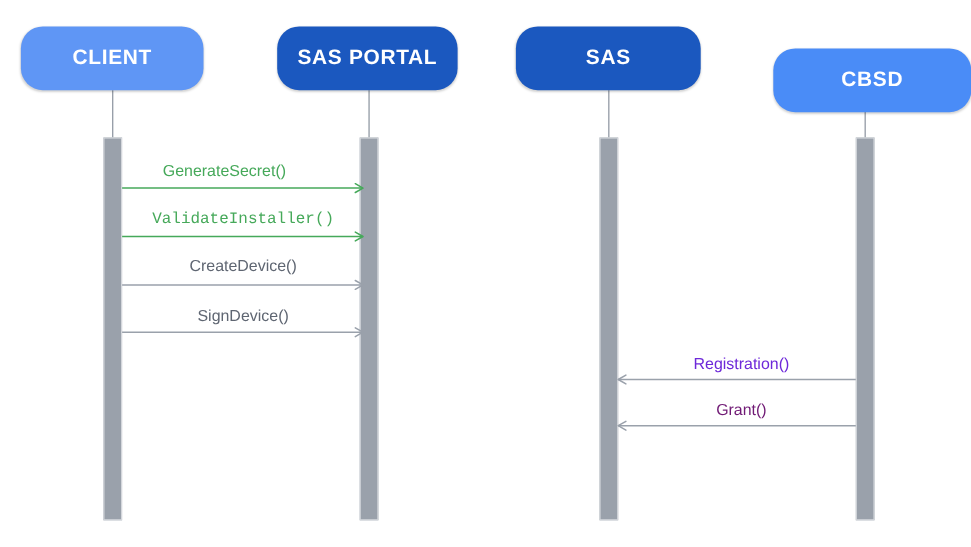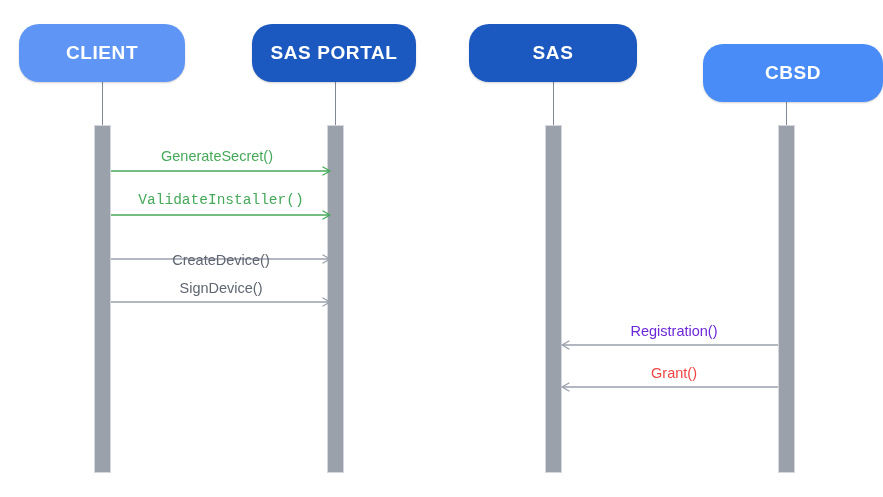--- a/index.html
+++ b/index.html
@@ -81,39 +81,39 @@
     </div>
     <div class="lifeline-thin" style="left: 786px; top: 82px; height: 43px; background: rgb(127, 136, 148);"></div>
     <div class="activation-bar" style="left: 778px; top: 125px; width: 17px; height: 348px; background: rgb(154, 161, 171); border-color: rgb(212, 215, 220);"></div>
     <div class="actor-box" style="left: 703px; top: 24px; width: 180px; height: 58px; background: rgb(74, 140, 247); margin-top: 20px;">
       <span class="actor-label" style="color: rgb(255, 255, 255);">CBSD</span>
     </div>
     <svg class="msg-arrow" width="219" height="14" viewBox="0 0 219 14" style="left: 111px; top: 164px;">
       <line x1="0" y1="7" x2="219" y2="7" stroke="#46a95a" stroke-width="1.4"></line>
       <path d="M 212 3 L 219 7 L 212 11" fill="none" stroke="#46a95a" stroke-width="1.4" stroke-linecap="round" stroke-linejoin="round"></path>
     </svg>
-    <div class="msg-label green" style="left: 217px; top: 148px; color: rgb(70, 169, 90);">GenerateSecret()</div>
+    <div class="msg-label green" style="left: 204px; top: 148px; color: rgb(70, 169, 90);">GenerateSecret()</div>
     <svg class="msg-arrow" width="219" height="14" viewBox="0 0 219 14" style="left: 111px; top: 208px;">
       <line x1="0" y1="7" x2="219" y2="7" stroke="#46a95a" stroke-width="1.4"></line>
       <path d="M 212 3 L 219 7 L 212 11" fill="none" stroke="#46a95a" stroke-width="1.4" stroke-linecap="round" stroke-linejoin="round"></path>
     </svg>
     <div class="msg-label green" style="left: 221px; top: 192px; color: rgb(70, 169, 90); font-family: Liberation Mono, monospace;">ValidateInstaller()</div>
     <svg class="msg-arrow" width="219" height="14" viewBox="0 0 219 14" style="left: 111px; top: 252px;">
       <line x1="0" y1="7" x2="219" y2="7" stroke="#9aa1ab" stroke-width="1.4"></line>
       <path d="M 212 3 L 219 7 L 212 11" fill="none" stroke="#9aa1ab" stroke-width="1.4" stroke-linecap="round" stroke-linejoin="round"></path>
     </svg>
-    <div class="msg-label gray" style="left: 221px; top: 252px; color: rgb(95, 102, 114);">CreateDevice()</div>
+    <div class="msg-label gray" style="left: 221px; top: 234px; color: rgb(95, 102, 114);">CreateDevice()</div>
     <svg class="msg-arrow" width="219" height="14" viewBox="0 0 219 14" style="left: 111px; top: 295px;">
       <line x1="0" y1="7" x2="219" y2="7" stroke="#9aa1ab" stroke-width="1.4"></line>
       <path d="M 212 3 L 219 7 L 212 11" fill="none" stroke="#9aa1ab" stroke-width="1.4" stroke-linecap="round" stroke-linejoin="round"></path>
     </svg>
     <div class="msg-label gray" style="left: 221px; top: 280px; color: rgb(95, 102, 114);">SignDevice()</div>
     <svg class="msg-arrow" width="216" height="14" viewBox="0 0 216 14" style="left: 562px; top: 338px;">
       <line x1="0" y1="7" x2="216" y2="7" stroke="#9aa1ab" stroke-width="1.4"></line>
       <path d="M 7 3 L 0 7 L 7 11" fill="none" stroke="#9aa1ab" stroke-width="1.4" stroke-linecap="round" stroke-linejoin="round"></path>
     </svg>
     <div class="msg-label gray" style="left: 674px; top: 323px; color: #6d28d9;">Registration()</div>
     <svg class="msg-arrow" width="216" height="14" viewBox="0 0 216 14" style="left: 562px; top: 380px;">
       <line x1="0" y1="7" x2="216" y2="7" stroke="#9aa1ab" stroke-width="1.4"></line>
       <path d="M 7 3 L 0 7 L 7 11" fill="none" stroke="#9aa1ab" stroke-width="1.4" stroke-linecap="round" stroke-linejoin="round"></path>
     </svg>
-    <div class="msg-label gray" style="left: 674px; top: 365px; color: #ef4444;">Grant()</div>
+    <div class="msg-label gray" style="left: 674px; top: 365px; color: #701a75;">Grant()</div>
   </div>
 
 </body></html>

